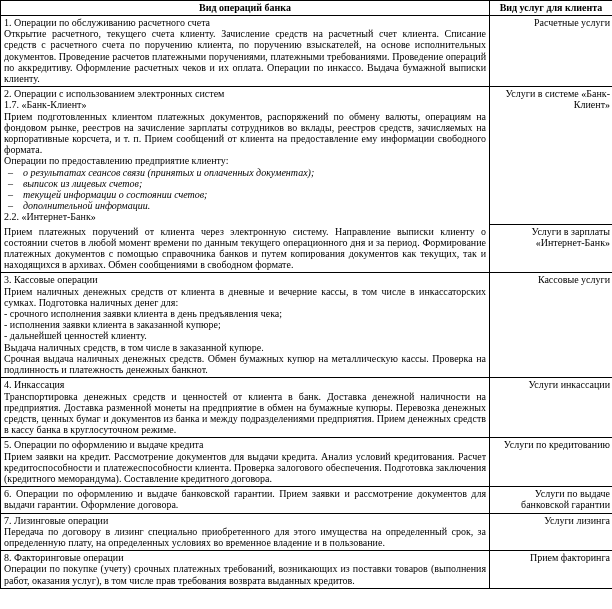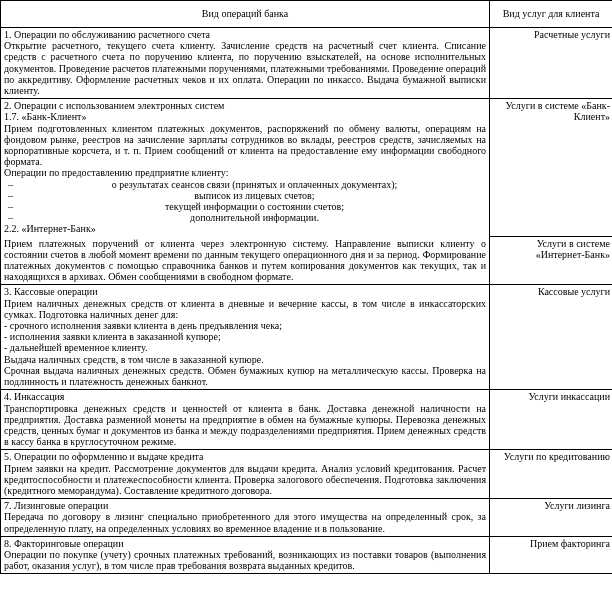--- a/index.html
+++ b/index.html
@@ -21,33 +21,33 @@
     background: #fff;
   }
   col.c1 { width: 489px; }
   col.c2 { width: 123px; }
   th, td {
     border: 1px solid #000;
     vertical-align: top;
     padding: 1px 3px 2px 3px;
   }
   th {
-    font-weight: normal;
+    font-weight: bold;
     text-align: center;
-    padding: 7px 2px;
+    padding: 1px 2px;
     line-height: 12px;
   }
   td.cR { padding-right: 2px; }
   td.no-bottom { border-bottom: none; }
   td.no-top { border-top: none; }
   .p  { margin: 0; text-align: justify; }
   .ln { margin: 0; text-align: left; }
   .li { display: flex; margin: 0; }
   .mk { flex: none; width: 19px; padding-left: 4px; box-sizing: border-box; }
-  .it { flex: 1; text-align: center; }
+  .it { flex: 1; text-align: left; font-style: italic; }
   .svc { text-align: right; }
 </style>
 </head>
 <body>
 
 <table class="doc-table">
   <colgroup>
     <col class="c1">
     <col class="c2">
   </colgroup>
@@ -93,30 +93,30 @@
         </td>
         <td class="cR">
           <div class="svc">Услуги в системе «Банк-Клиент»</div>
         </td>
       </tr>
       <tr>
         <td class="cL no-top">
           <div class="p">Прием платежных поручений от клиента через электронную систему. Направление выписки клиенту о состоянии счетов в любой момент времени по данным текущего операционного дня и за период. Формирование платежных документов с помощью справочника банков и путем копирования документов как текущих, так и находящихся в архивах. Обмен сообщениями в свободном формате.</div>
         </td>
         <td class="cR">
-          <div class="svc">Услуги в системе «Интернет-Банк»</div>
+          <div class="svc">Услуги в зарплаты «Интернет-Банк»</div>
         </td>
       </tr>
       <tr>
         <td class="cL">
           <div class="ln">3. Кассовые операции</div>
           <div class="p">Прием наличных денежных средств от клиента в дневные и вечерние кассы, в том числе в инкассаторских сумках. Подготовка наличных денег для:</div>
           <div class="ln">- срочного исполнения заявки клиента в день предъявления чека;</div>
           <div class="ln">- исполнения заявки клиента в заказанной купюре;</div>
-          <div class="ln">- дальнейшей временное клиенту.</div>
+          <div class="ln">- дальнейшей ценностей клиенту.</div>
           <div class="ln">Выдача наличных средств, в том числе в заказанной купюре.</div>
           <div class="p">Срочная выдача наличных денежных средств. Обмен бумажных купюр на металлическую кассы. Проверка на подлинность и платежность денежных банкнот.</div>
         </td>
         <td class="cR">
           <div class="svc">Кассовые услуги</div>
         </td>
       </tr>
       <tr>
         <td class="cL">
           <div class="ln">4. Инкассация</div>
@@ -130,20 +130,28 @@
         <td class="cL">
           <div class="ln">5. Операции по оформлению и выдаче кредита</div>
           <div class="p">Прием заявки на кредит. Рассмотрение документов для выдачи кредита. Анализ условий кредитования. Расчет кредитоспособности и платежеспособности клиента. Проверка залогового обеспечения. Подготовка заключения (кредитного меморандума). Составление кредитного договора.</div>
         </td>
         <td class="cR">
           <div class="svc">Услуги по кредитованию</div>
         </td>
       </tr>
       <tr>
         <td class="cL">
+          <div class="p">6. Операции по оформлению и выдаче банковской гарантии. Прием заявки и рассмотрение документов для выдачи гарантии. Оформление договора.</div>
+        </td>
+        <td class="cR">
+          <div class="svc">Услуги по выдаче банковской гарантии</div>
+        </td>
+      </tr>
+      <tr>
+        <td class="cL">
           <div class="ln">7. Лизинговые операции</div>
           <div class="p">Передача по договору в лизинг специально приобретенного для этого имущества на определенный срок, за определенную плату, на определенных условиях во временное владение и в пользование.</div>
         </td>
         <td class="cR">
           <div class="svc">Услуги лизинга</div>
         </td>
       </tr>
       <tr>
         <td class="cL">
           <div class="ln">8. Факторинговые операции</div>

